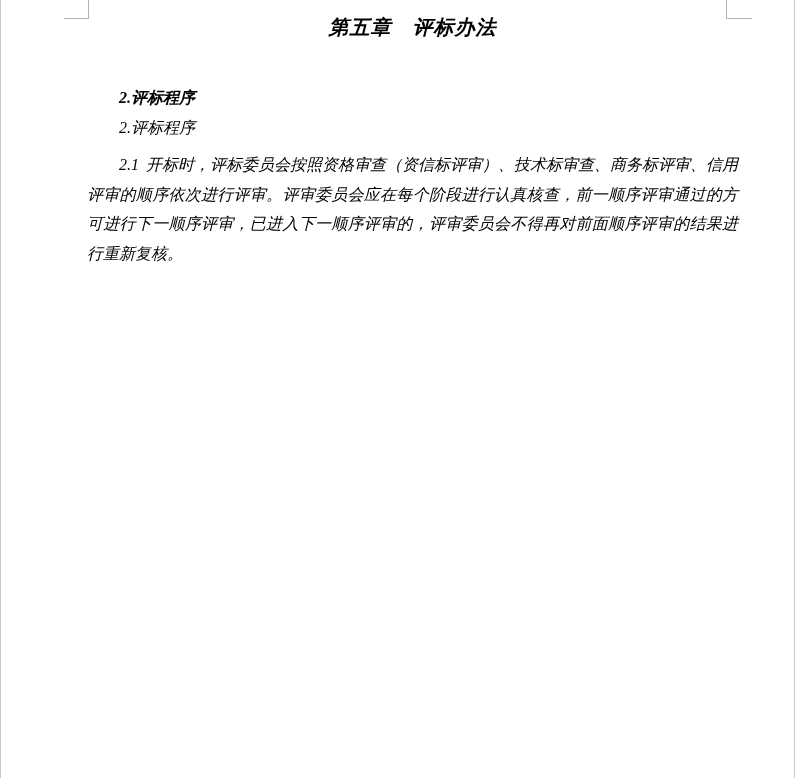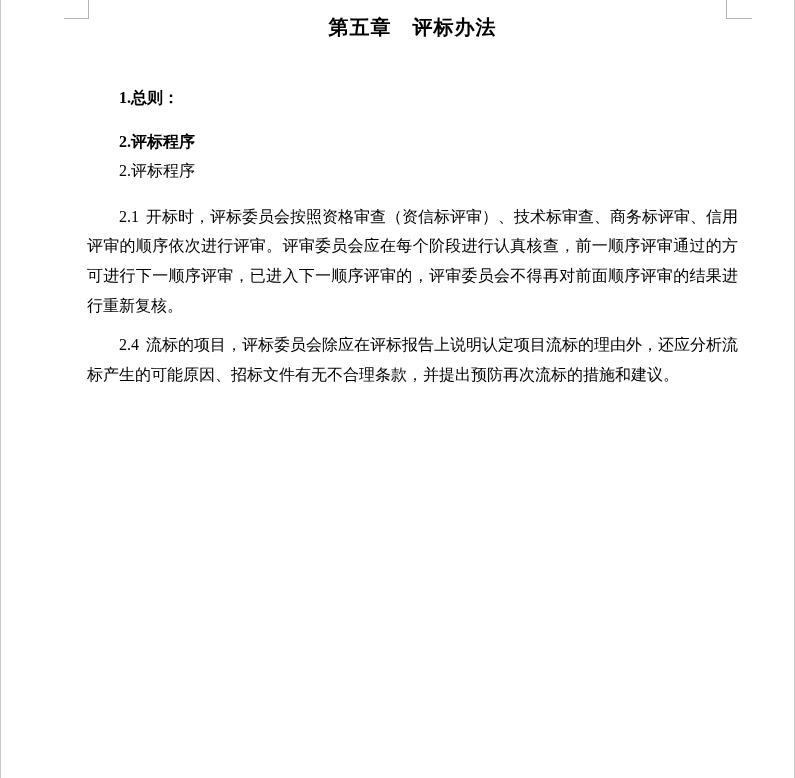--- a/index.html
+++ b/index.html
@@ -32,53 +32,50 @@
     line-height:27px;
     text-align:center;
     letter-spacing:1px;
     margin:0 0 42px 0;
   }
   p{
     margin:0;
     font-size:16px;
     line-height:29.6px;
     text-align:justify;
+    font-style:italic;
   }
   .indent{text-indent:2em;}
   .bold{font-weight:bold;}
   .clause-num{margin-right:7px;}
   .sec2-heading{margin-top:14px;}
-  .clause-21{margin-top:16px;}
+  .clause-21{margin-top:8px;}
   .clause-22{margin-top:14px;}
   .clause-23{margin-top:16px;}
   .clause-24{margin-top:10px;}
 </style>
 </head>
 <body>
 
 <div class="page">
 
   <div class="mark mark-tl"></div>
   <div class="mark mark-tr"></div>
 
   <div class="content">
 
     <p class="chapter-title">第五章　评标办法</p>
 
-    <p class="indent bold">1.总则：</p>
 
 
     <p class="indent bold sec2-heading">2.评标程序</p>
 
     <p class="indent">2.评标程序</p>
 
     <p class="indent clause-21">
       <span class="clause-num">2.1</span><span>开标时，评标委员会按照资格审查（资信标评审）、技术标审查、商务标评审、信用评审的顺序依次进行评审。评审委员会应在每个阶段进行认真核查，前一顺序评审通过的方可进行下一顺序评审，已进入下一顺序评审的，评审委员会不得再对前面顺序评审的结果进行重新复核。</span>
     </p>
 
 
 
-    <p class="indent clause-24">
-      <span class="clause-num">2.4</span><span>流标的项目，评标委员会除应在评标报告上说明认定项目流标的理由外，还应分析流标产生的可能原因、招标文件有无不合理条款，并提出预防再次流标的措施和建议。</span>
-    </p>
 
   </div>
 </div>
 
 </body></html>

